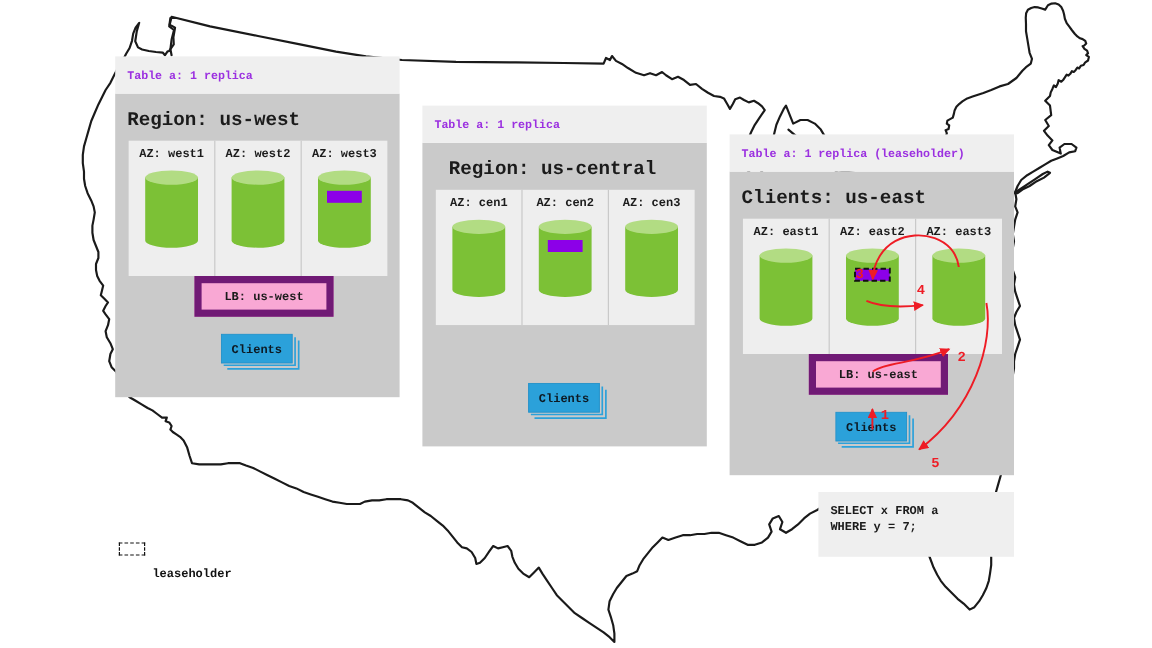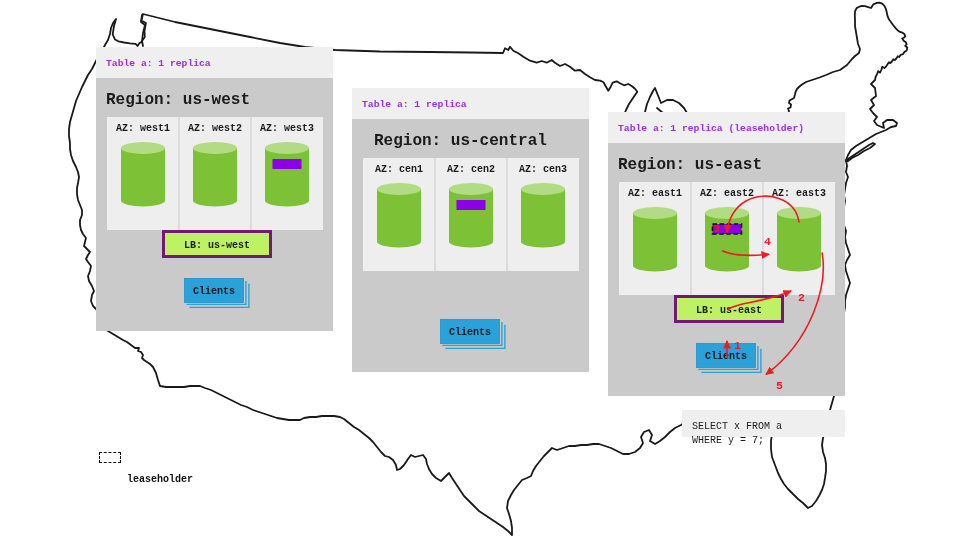--- a/index.html
+++ b/index.html
@@ -5,25 +5,25 @@
   html,body{margin:0;padding:0;}
   body{width:960px;height:540px;background:#ffffff;overflow:hidden;position:relative;
        font-family:"Liberation Mono", monospace;}
   .abs{position:absolute;}
   .region{position:absolute;width:237px;height:348px;}
   .rhead{position:absolute;left:0;top:0;width:237px;height:31px;background:#efefef;}
   .rhead span{position:absolute;left:10px;top:11px;font-size:9.7px;font-weight:700;color:#9b30e0;white-space:pre;}
   .rbody{position:absolute;left:0;top:31px;width:237px;height:253px;background:#cacaca;}
   .rtitle{position:absolute;left:10px;top:59px;font-size:16px;font-weight:700;color:#1b1b1b;white-space:pre;}
   .panel{position:absolute;left:11px;top:70px;}
-  .lb{position:absolute;left:66px;top:183px;width:104px;background:#bef264;
-      border:3px solid #701a75;font-size:10px;font-weight:700;color:#1b1b1b;text-align:center;line-height:17px;padding-top:4px;height:18px;white-space:pre;}
+  .lb{position:absolute;left:66px;top:183px;width:104px;background:#f9a8d4;
+      border:6px solid #701a75;font-size:10px;font-weight:700;color:#1b1b1b;text-align:center;line-height:17px;padding-top:4px;height:18px;white-space:pre;}
   .clients{position:absolute;left:88px;top:231px;}
-  .selbox{position:absolute;left:682px;top:410px;width:163px;height:27px;background:#efefef;
-      font-size:10px;font-weight:400;color:#1b1b1b;line-height:13.5px;}
+  .selbox{position:absolute;left:682px;top:410px;width:163px;height:54px;background:#efefef;
+      font-size:10px;font-weight:700;color:#1b1b1b;line-height:13.5px;}
   .selbox div{margin-left:10px;margin-top:0;}
   .legend-box{position:absolute;left:99px;top:452px;width:20px;height:9px;border:1.6px dashed #111;}
   .legend-txt{position:absolute;left:127px;top:474px;font-size:10px;font-weight:700;color:#111;white-space:pre;}
 </style>
 </head>
 <body>
 
 <svg class="abs" style="left:0;top:0;" width="960" height="540" viewBox="0 0 960 540">
  <g fill="none" stroke="#1a1a1a" stroke-width="1.8" stroke-linejoin="round" stroke-linecap="round">
   <path d="M 143,14 L 175,22 215,30 250,37 280,43 305,47 335,50 380,51.5 430,52 470,52.5 503,53
@@ -107,21 +107,21 @@
     <rect x="0.5" y="0.5" width="59" height="24" fill="#2ba1da" stroke="#2491c9" stroke-width="0.8"></rect>
     <text x="30" y="16" text-anchor="middle" font-size="10" font-weight="700" fill="#0d1a24">Clients</text>
   </svg>
 </div>
 
 <div class="region" style="left:608px;top:112px;">
   <div class="rbody"></div>
   <div class="rhead">
       <span>Table a: 1 replica (leaseholder)</span>
     </div>
-  <div class="rtitle" style="top:44px;">Region: us-east</div>
+  <div class="rtitle" style="top:44px;">Clients: us-east</div>
   <svg class="panel" width="216" height="113" viewBox="0 0 216 113">
     <rect x="0" y="0" width="216" height="113" fill="#eeeeee"></rect>
     <line x1="72" y1="0" x2="72" y2="113" stroke="#c9c9c9" stroke-width="1"></line>
     <line x1="144" y1="0" x2="144" y2="113" stroke="#c9c9c9" stroke-width="1"></line>
     <text x="36" y="13.8" text-anchor="middle" font-size="10" font-weight="700" fill="#1c1c1c">AZ: east1</text>
     <text x="108" y="13.8" text-anchor="middle" font-size="10" font-weight="700" fill="#1c1c1c">AZ: east2</text>
     <text x="180" y="13.8" text-anchor="middle" font-size="10" font-weight="700" fill="#1c1c1c">AZ: east3</text>
     <g>
       <path d="M 14,31 L 14,83.5 A 22,5.9 0 0 0 58,83.5 L 58,31 Z" fill="#7cc136"></path>
       <ellipse cx="36" cy="31" rx="22" ry="5.9" fill="#b2dc83"></ellipse>

